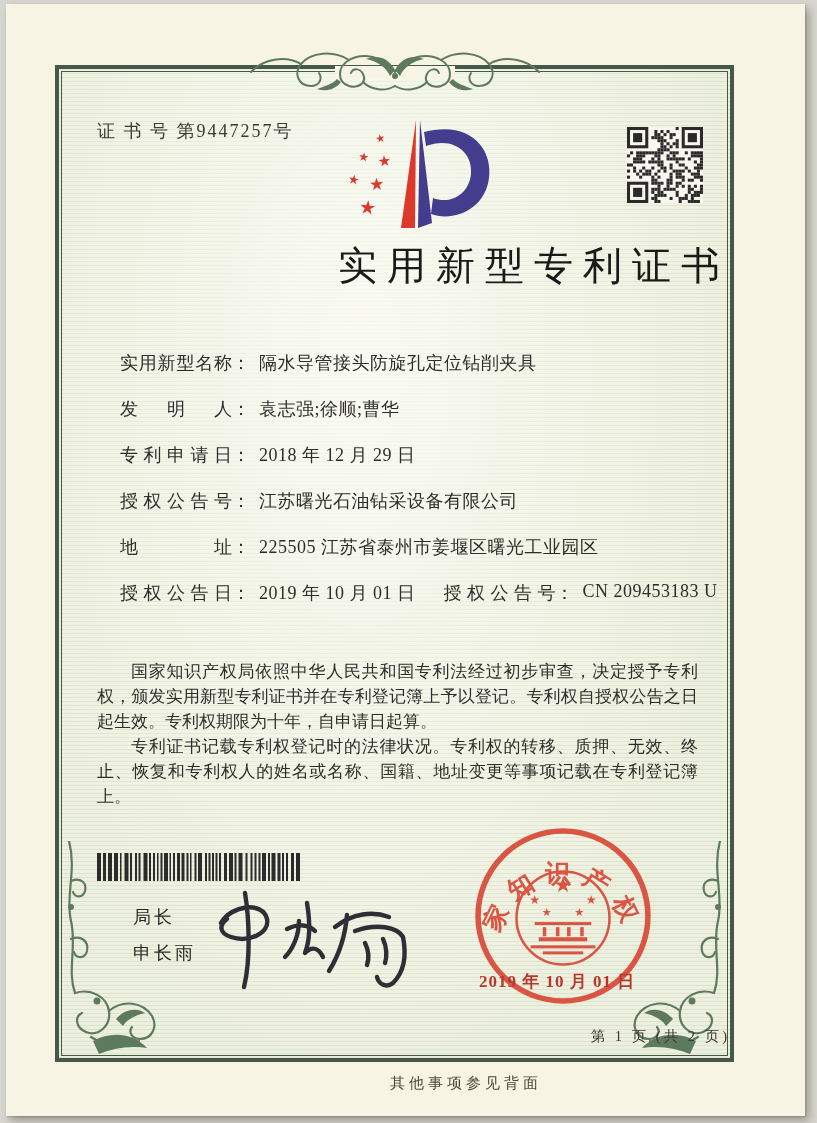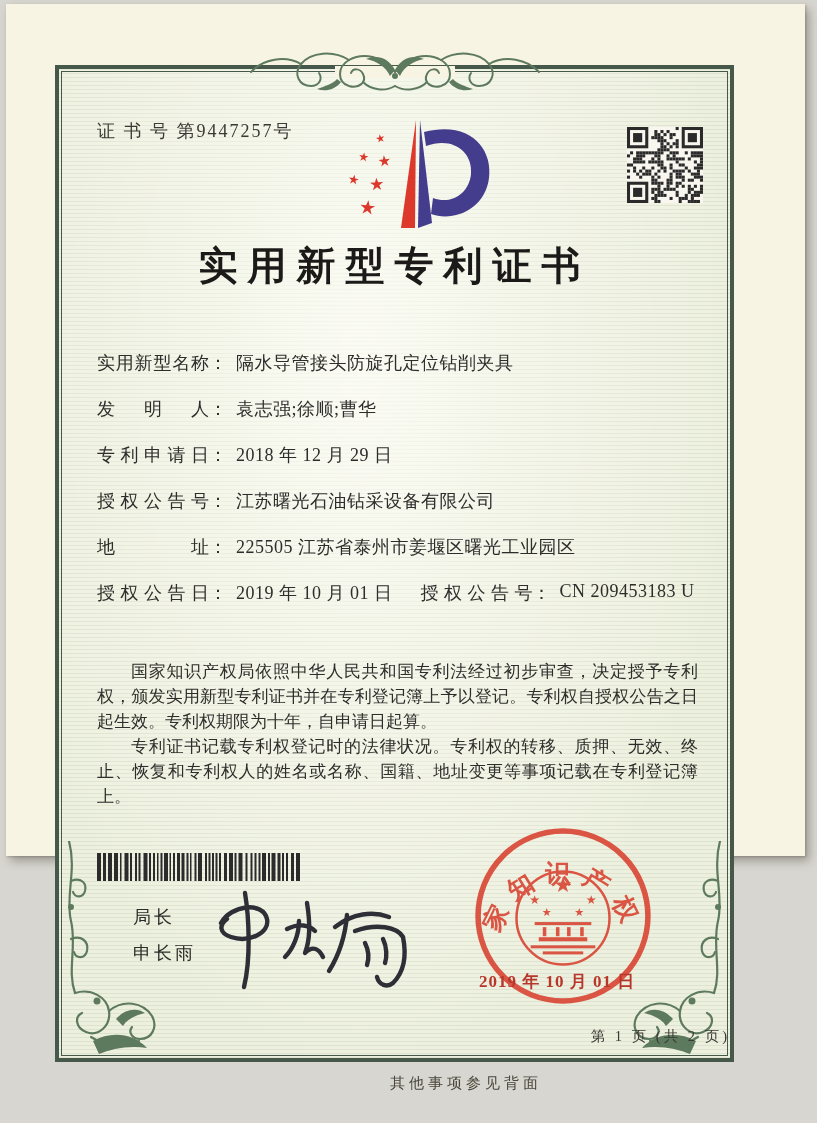--- a/index.html
+++ b/index.html
@@ -13,21 +13,21 @@
   *{margin:0;padding:0;box-sizing:border-box;}
   html,body{width:817px;height:1123px;}
   body{
     background:#d8d6d0;
     font-family:"Liberation Serif","DejaVu Serif",serif;
     color:var(--ink);
     position:relative;
     overflow:hidden;
   }
   .paper{
-    position:absolute;left:6px;top:4px;width:799px;height:852px;
+    position:absolute;left:6px;top:4px;width:799px;height:1112px;
     background:#f8f4e4;
     box-shadow:4px 5px 9px rgba(60,55,45,.38),1px 1px 2px rgba(60,55,45,.25);
   }
   .frame{
     position:absolute;left:49px;top:61px;width:679px;height:997px;
     border:4px solid var(--border-green);
     background:
       radial-gradient(ellipse at 45% 30%,rgba(255,255,250,.75),rgba(255,255,250,0) 72%),
       repeating-linear-gradient(180deg,rgba(125,160,115,.16) 0px,rgba(125,160,115,.16) 1px,rgba(255,255,255,0) 1px,rgba(255,255,255,0) 4px),
       #eef0df;
@@ -36,28 +36,28 @@
     content:'';position:absolute;inset:2px;border:1px solid var(--border-green);
     pointer-events:none;
   }
   .orn-top{position:absolute;top:-27px;left:50%;transform:translateX(-50%);width:300px;height:58px;}
   .orn-bl{position:absolute;left:2px;bottom:2px;width:115px;height:215px;}
   .orn-br{position:absolute;right:2px;bottom:2px;width:115px;height:215px;transform:scaleX(-1);}
   .cert-no{position:absolute;left:38px;top:50px;font-size:18px;letter-spacing:2px;color:#3c3a36;}
   .logo{position:absolute;left:278px;top:46px;width:160px;height:122px;}
   .qr{position:absolute;left:568px;top:58px;width:76px;height:76px;}
   .title{
-    position:absolute;left:0;right:0;top:170px;text-align:center;
-    font-size:39px;font-weight:700;letter-spacing:10px;color:#1b1a18;
+    position:absolute;left:0;right:0;top:170px;text-align:right;
+    font-size:39px;font-weight:400;letter-spacing:10px;color:#1b1a18;
   }
   .fields{position:absolute;left:38px;right:32px;top:282px;font-size:18px;}
   .frow{height:26px;margin-bottom:20px;white-space:nowrap;}
   .flabel{
     display:inline-block;width:112px;vertical-align:top;
-    text-align:justify;text-align-last:justify;text-justify:inter-ideograph;
+    text-align:justify;text-align-last:justify;text-justify:inter-ideograph;margin-left:23px;
   }
   .fcolon{display:inline-block;vertical-align:top;}
   .fvalue{display:inline-block;vertical-align:top;margin-left:9px;letter-spacing:.5px;}
   .grant2{margin-left:28px;}
   .paras{position:absolute;left:38px;right:32px;top:590px;font-size:17px;line-height:25px;text-align:justify;}
   .paras p{text-indent:2em;margin:0;}
   .barcode{position:absolute;left:38px;top:784px;width:205px;height:28px;}
   .sig-label{position:absolute;left:74px;font-size:18px;letter-spacing:3px;color:#2a2a28;font-family:"Liberation Sans","DejaVu Sans",sans-serif;}
   .sig-label.l1{top:836px;font-family:Liberation Mono, monospace;}
   .sig-label.l2{top:872px;}

